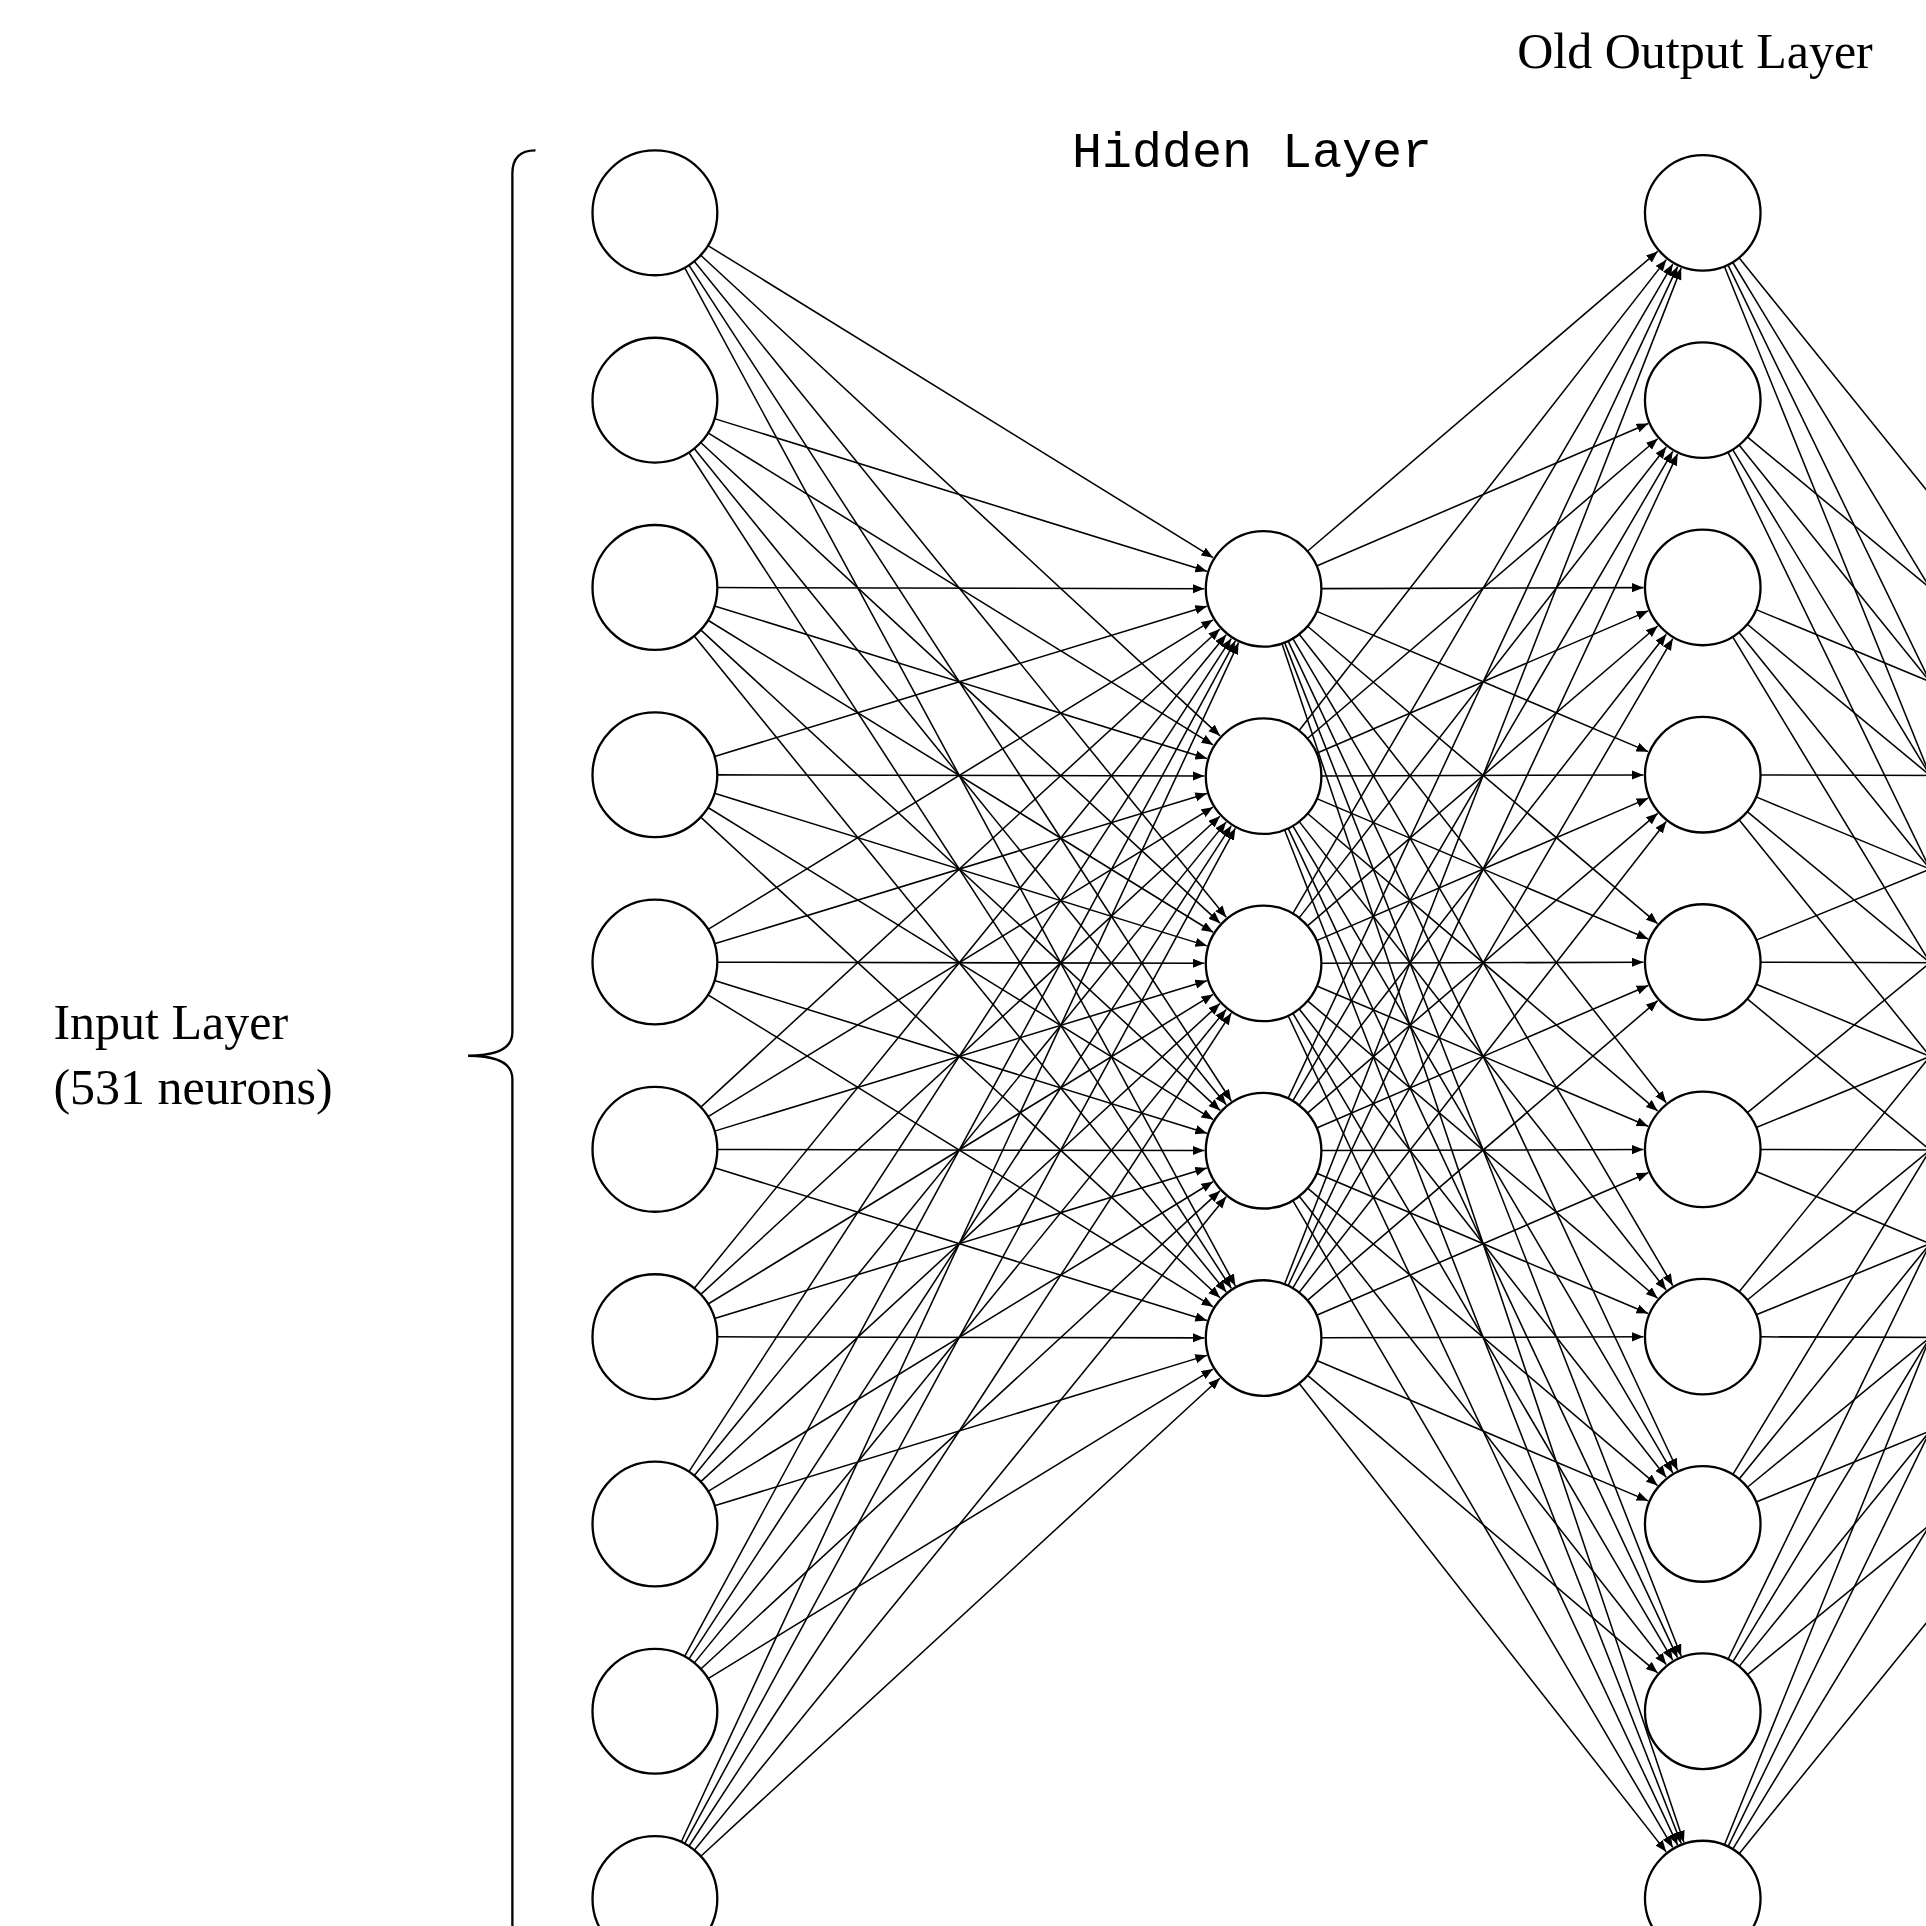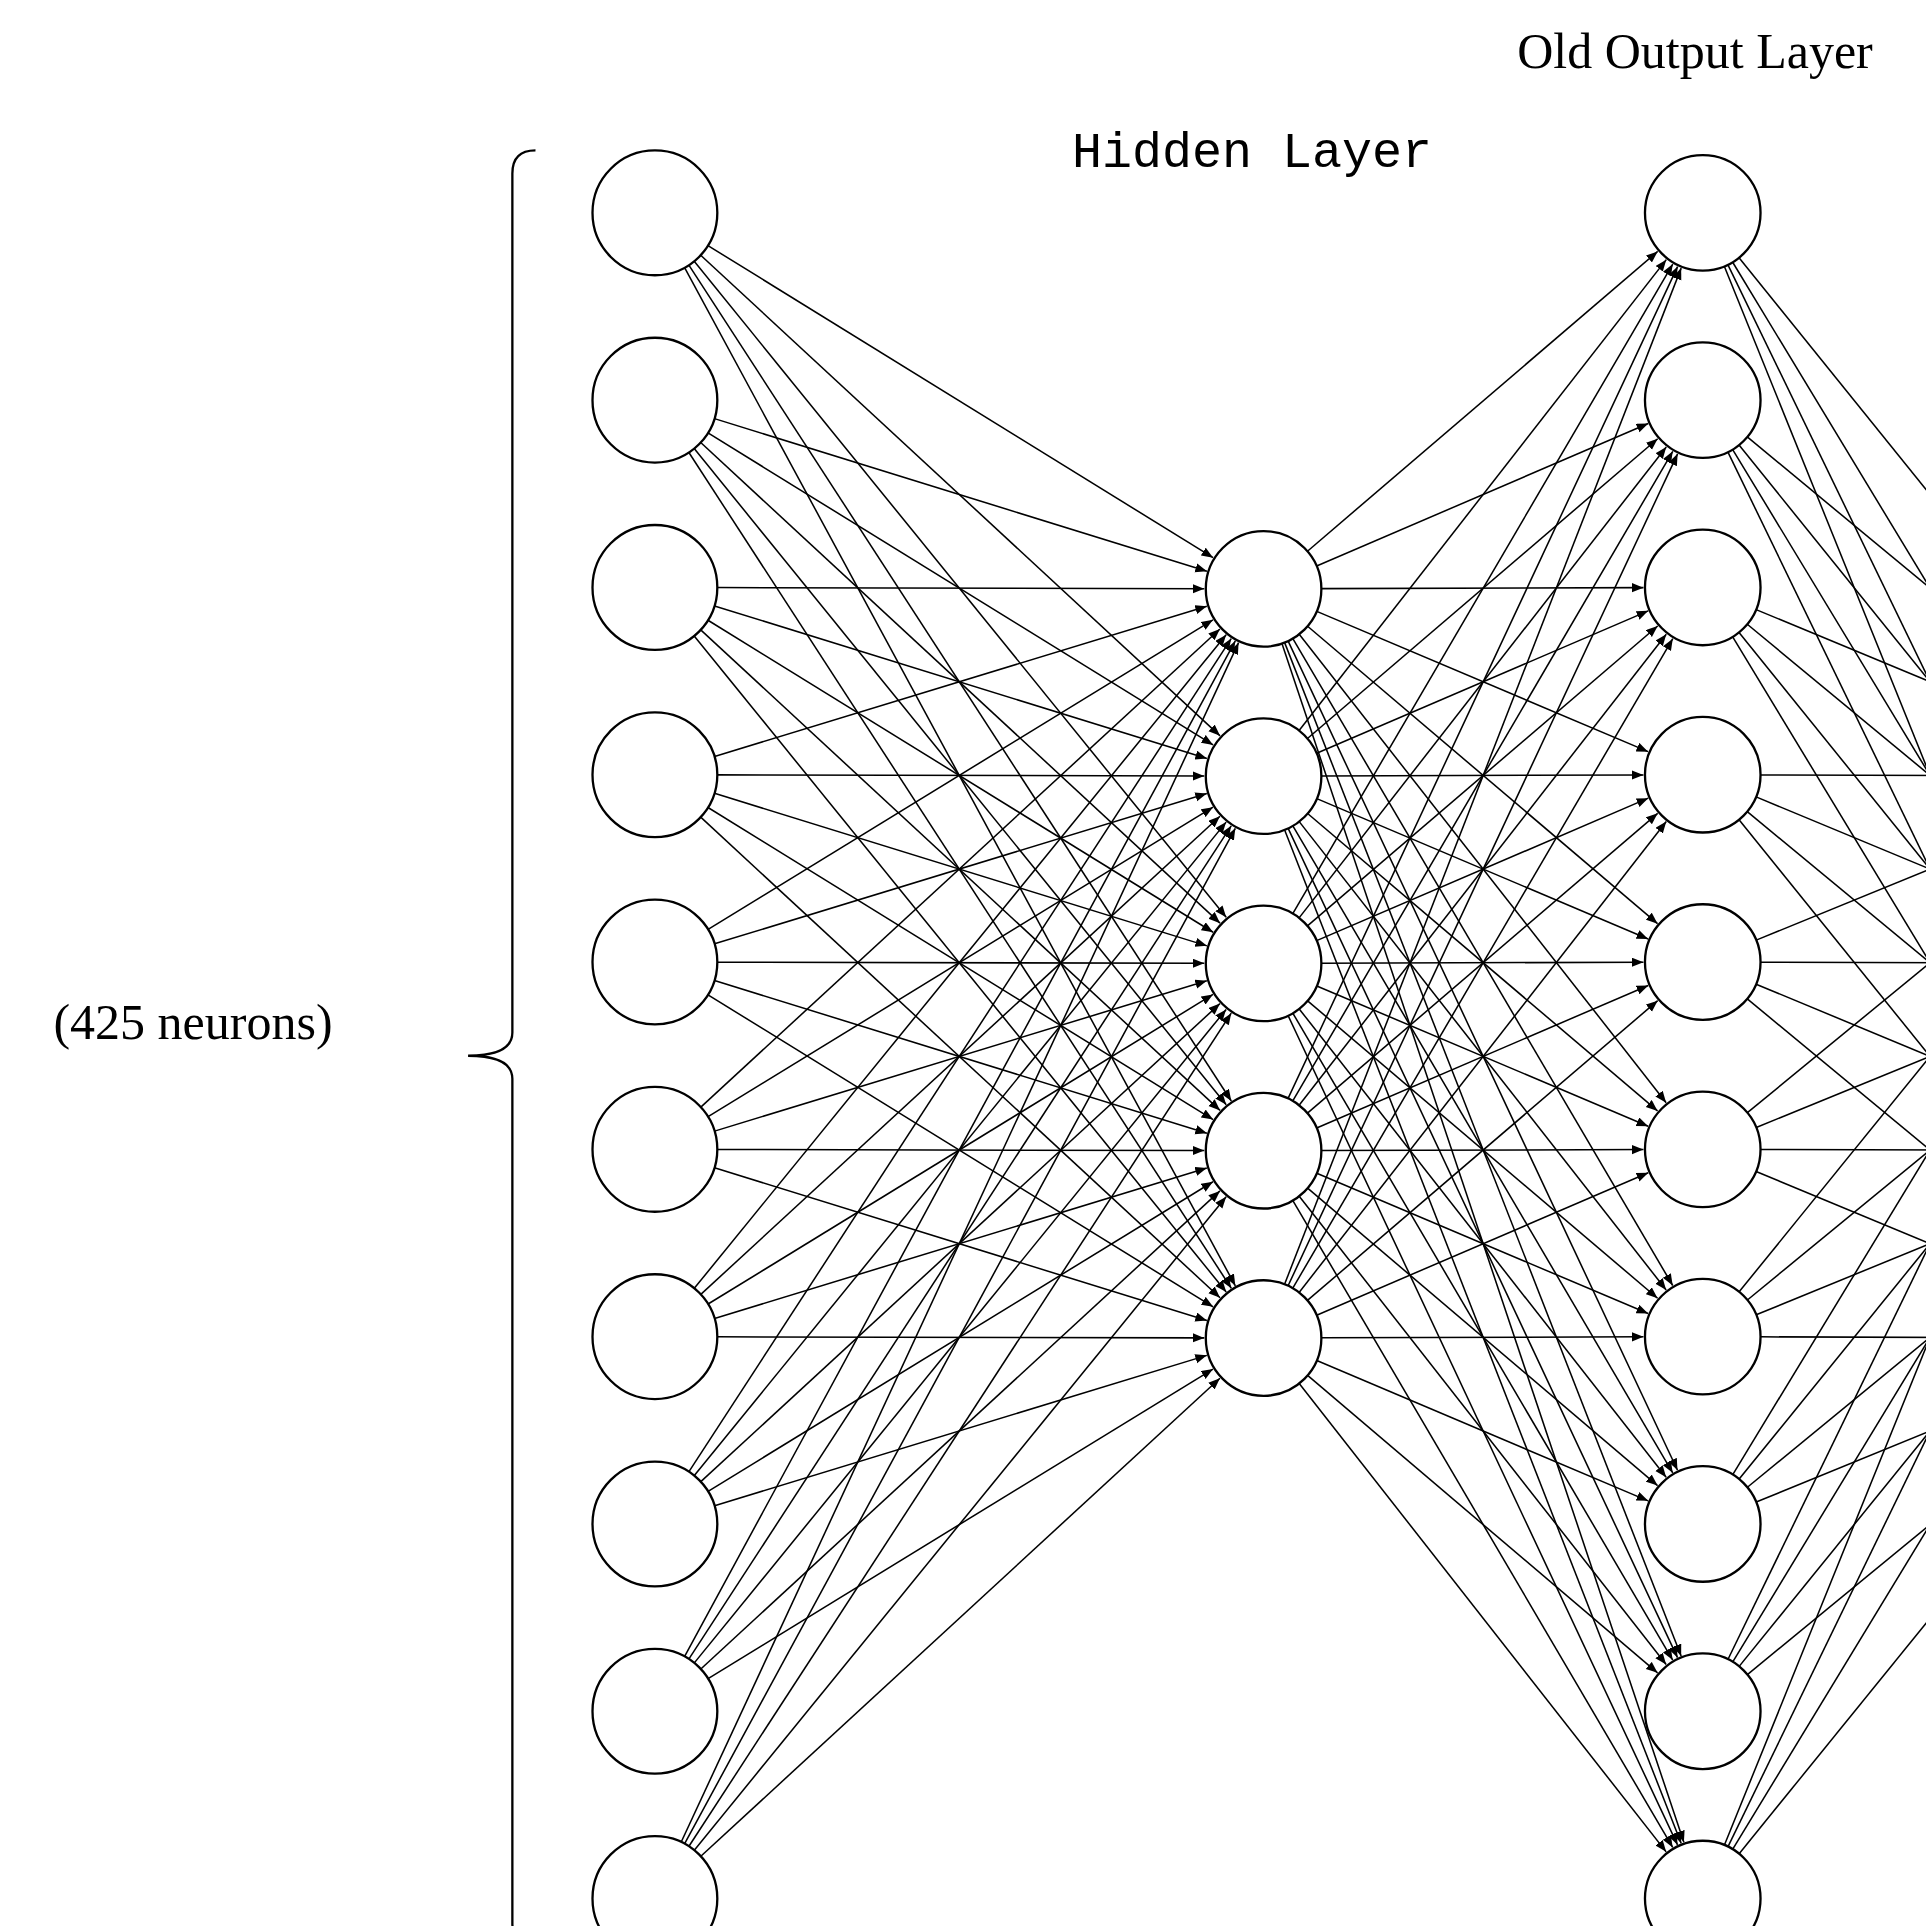--- a/index.html
+++ b/index.html
@@ -214,19 +214,20 @@
     </g>
   <g>
       <line x1="5750" y1="2014.2" x2="6240" y2="2014.2" stroke="#000000" stroke-width="4" marker-end="url(#arrow)"></line>
       <line x1="5750" y1="2500.4" x2="6240" y2="2500.4" stroke="#000000" stroke-width="4" marker-end="url(#arrow)"></line>
       <line x1="5750" y1="2986.6" x2="6240" y2="2986.6" stroke="#000000" stroke-width="4" marker-end="url(#arrow)"></line>
       <line x1="5750" y1="3472.8" x2="6240" y2="3472.8" stroke="#000000" stroke-width="4" marker-end="url(#arrow)"></line>
     </g>
 </svg>
 
 <div class="diagram-label" style="left:193px; top:990px;">
-  <div>(425 neurons)</div>
+  <div>Input Layer</div>
+  <div>(531 neurons)</div>
 </div>
 
 <div class="diagram-label" style="left:1252px; top:121px;font-family:Liberation Mono, monospace;">Hidden Layer</div>
 
 <div class="diagram-label" style="left:1695px; top:19px;">Old Output Layer</div>
 
 
 </body></html>

